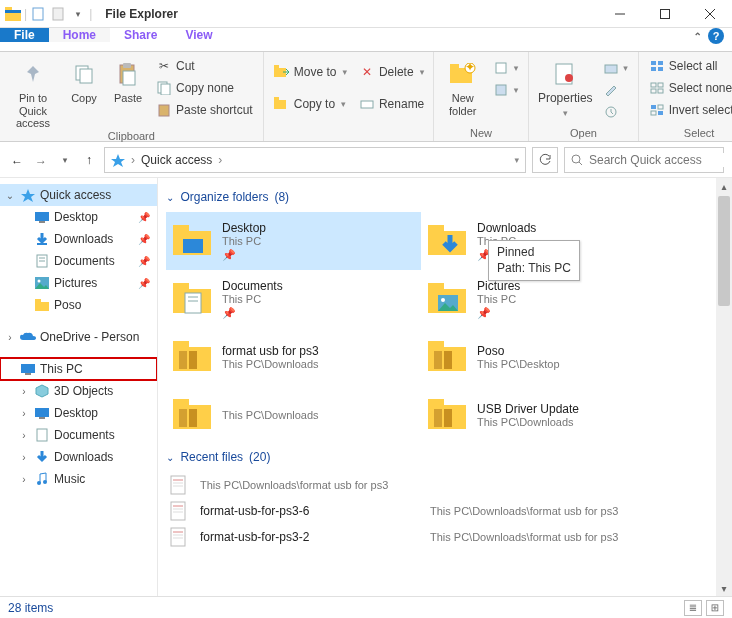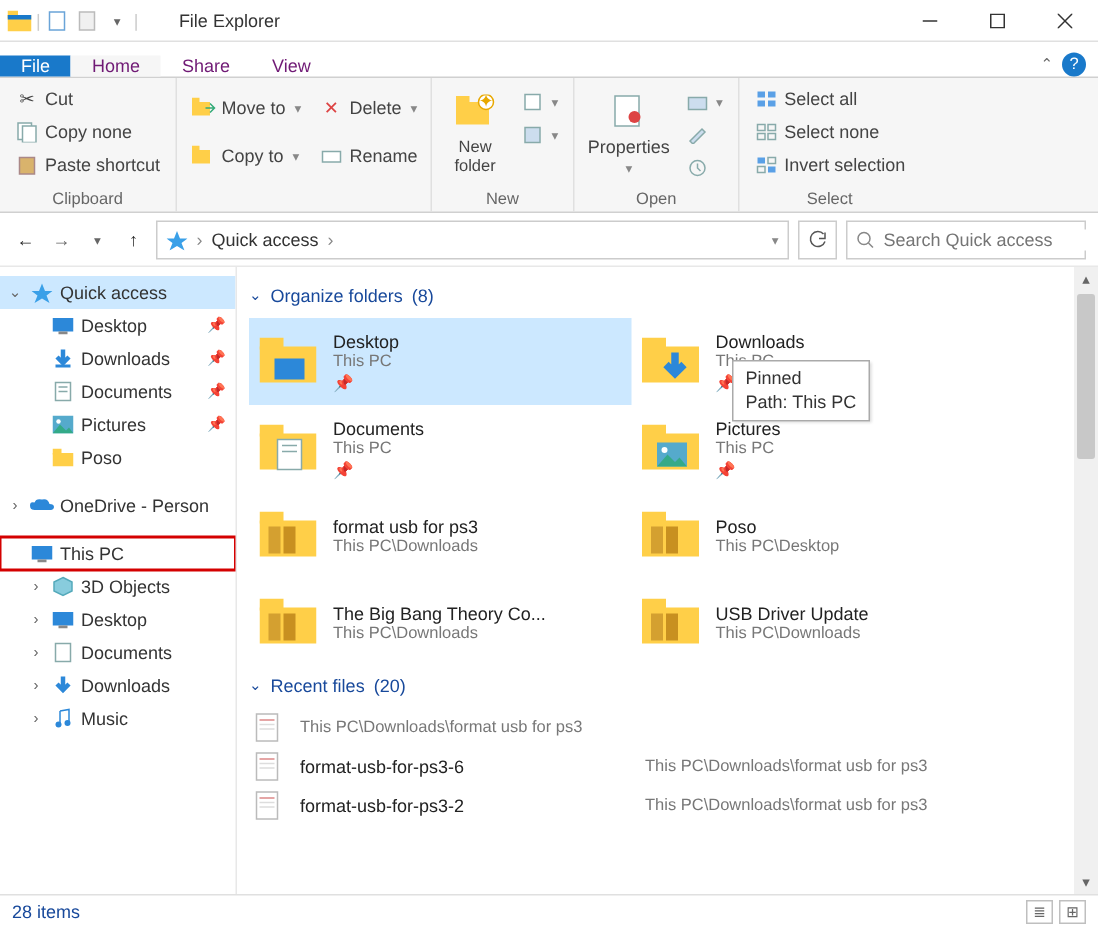--- a/index.html
+++ b/index.html
@@ -2,27 +2,27 @@
 <html><head>
 <meta charset="utf-8">
 <style>
 * { margin: 0; padding: 0; box-sizing: border-box; font-family: "Segoe UI", Tahoma, sans-serif; font-size: 12px; }
 body { background: #fff; width: 732px; height: 618px; overflow: hidden; position: relative; }
 
 
 .titlebar { height: 28px; display: flex; align-items: center; border-bottom: 1px solid #e0e0e0; }
 .titlebar .qat { display: flex; align-items: center; gap: 2px; padding: 0 4px; }
 .titlebar .qat-icon { width: 18px; height: 18px; display: flex; align-items: center; justify-content: center; }
-.titlebar .title { margin-left: 23px; color: #333; }
+.titlebar .title { margin-left: 9px; color: #333; font-weight: bold; }
 .titlebar .spacer { flex: 1; }
 .titlebar .winbtn { width: 45px; height: 28px; display: flex; align-items: center; justify-content: center; color: #333; }
 
 
-.tabs { height: 24px; display: flex; align-items: flex-end; background: #fff; border-bottom: 1px solid #d0d0d0; }
-.tab { padding: 0 14px; display: flex; align-items: center; color: #701a75; cursor: default; }
+.tabs { height: 24px; display: flex; align-items: flex-start; background: #fff; border-bottom: 1px solid #d0d0d0; font-weight: bold; }
+.tab { padding: 0 14px; display: flex; align-items: center; color: #8b5cf6; cursor: default; }
 .tab.file { background: #1979ca; color: #fff; }
 .tab.active { background: #f6f6f6; }
 .tabs .right { margin-left: auto; display: flex; align-items: center; gap: 6px; padding-right: 8px; }
 .help-circle { width: 16px; height: 16px; border-radius: 50%; background: #1979ca; color: #fff; display: flex; align-items: center; justify-content: center; font-size: 11px; }
 
 
 .ribbon { height: 90px; background: #f6f6f6; display: flex; border-bottom: 1px solid #d0d0d0; }
 .group { border-right: 1px solid #e0e0e0; display: flex; flex-direction: column; padding: 2px 6px 0 6px; }
 .group-body { flex: 1; display: flex; align-items: flex-start; gap: 4px; }
 .group-label { text-align: center; font-size: 11px; color: #666; padding-bottom: 2px; }
@@ -139,20 +139,48 @@
   <div class="right">
     <span style="color:#666;font-size:10px">⌃</span>
     <div class="help-circle">?</div>
   </div>
 </div>
 
 <div class="ribbon">
 
   <div class="group">
     <div class="group-body">
+      <div class="bigbtn">
+        <div class="icon">
+            <svg width="24" height="24">
+              <path d="M12 4 L18 10 L14 12 L12 20 L10 12 L6 10 Z" fill="#a9b7c6"></path>
+            </svg>
+          </div>
+        <div class="lbl" style="white-space:pre-line">Pin to Quick
+access</div>
+      </div>
+      <div class="bigbtn" style="width:40px">
+        <div class="icon">
+            <svg width="22" height="22">
+              <rect x="3" y="3" width="12" height="14" fill="#fff" stroke="#8aa"></rect>
+              <rect x="7" y="6" width="12" height="14" fill="#fff" stroke="#8aa"></rect>
+            </svg>
+          </div>
+        <div class="lbl">Copy</div>
+      </div>
+      <div class="bigbtn" style="width:40px">
+        <div class="icon">
+            <svg width="22" height="24">
+              <rect x="3" y="3" width="14" height="18" fill="#d9b36c" stroke="#a88"></rect>
+              <rect x="6" y="1" width="8" height="5" rx="1" fill="#bbb"></rect>
+              <rect x="6" y="9" width="12" height="14" fill="#fff" stroke="#8aa"></rect>
+            </svg>
+          </div>
+        <div class="lbl">Paste</div>
+      </div>
       <div class="col">
         <div class="smallbtn">
             <span class="icon">✂</span>
             <span>Cut</span>
           </div>
         <div class="smallbtn">
             <span class="icon">
               <svg width="14" height="14">
                 <rect x="1" y="1" width="9" height="11" fill="#fff" stroke="#8aa"></rect>
                 <rect x="4" y="3" width="9" height="11" fill="#fff" stroke="#8aa"></rect>
@@ -608,21 +636,20 @@
         <div class="folder-tile">
           <div class="thumb">
             <svg width="38" height="32">
               <rect x="0" y="6" width="38" height="24" fill="#ffcf48"></rect>
               <rect x="0" y="0" width="16" height="8" fill="#ffcf48"></rect>
               <rect x="6" y="10" width="8" height="18" fill="#d4a030"></rect>
               <rect x="16" y="10" width="8" height="18" fill="#c89020"></rect>
             </svg>
           </div>
     <div class="meta">
-      <div class="name">The Big Bang Theory Co...</div>
       <div class="loc">This PC\Downloads</div>
 
     </div>
         </div>
         <div class="folder-tile">
           <div class="thumb">
             <svg width="38" height="32">
               <rect x="0" y="6" width="38" height="24" fill="#ffcf48"></rect>
               <rect x="0" y="0" width="16" height="8" fill="#ffcf48"></rect>
               <rect x="6" y="10" width="8" height="18" fill="#d4a030"></rect>

